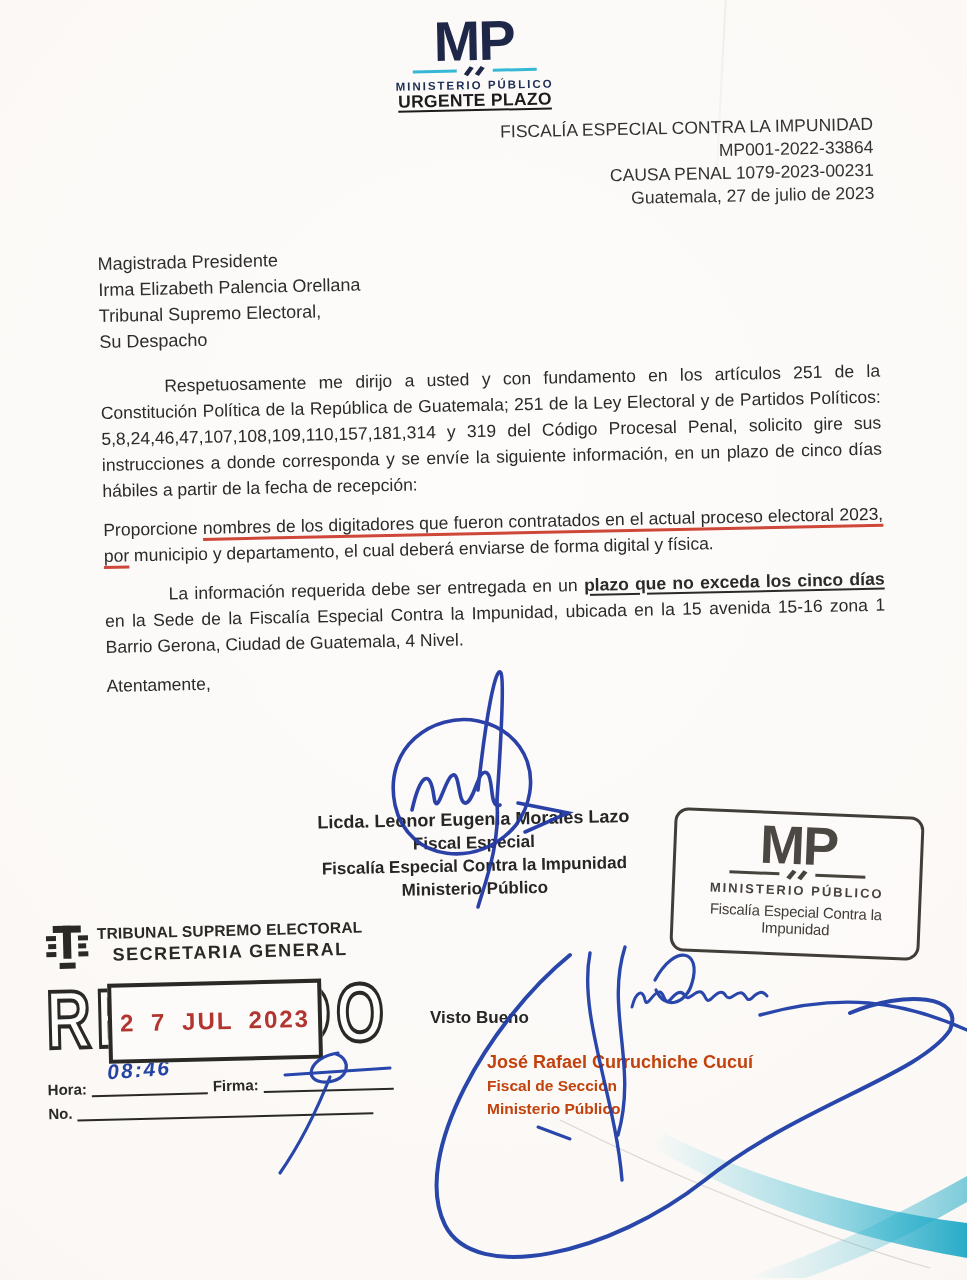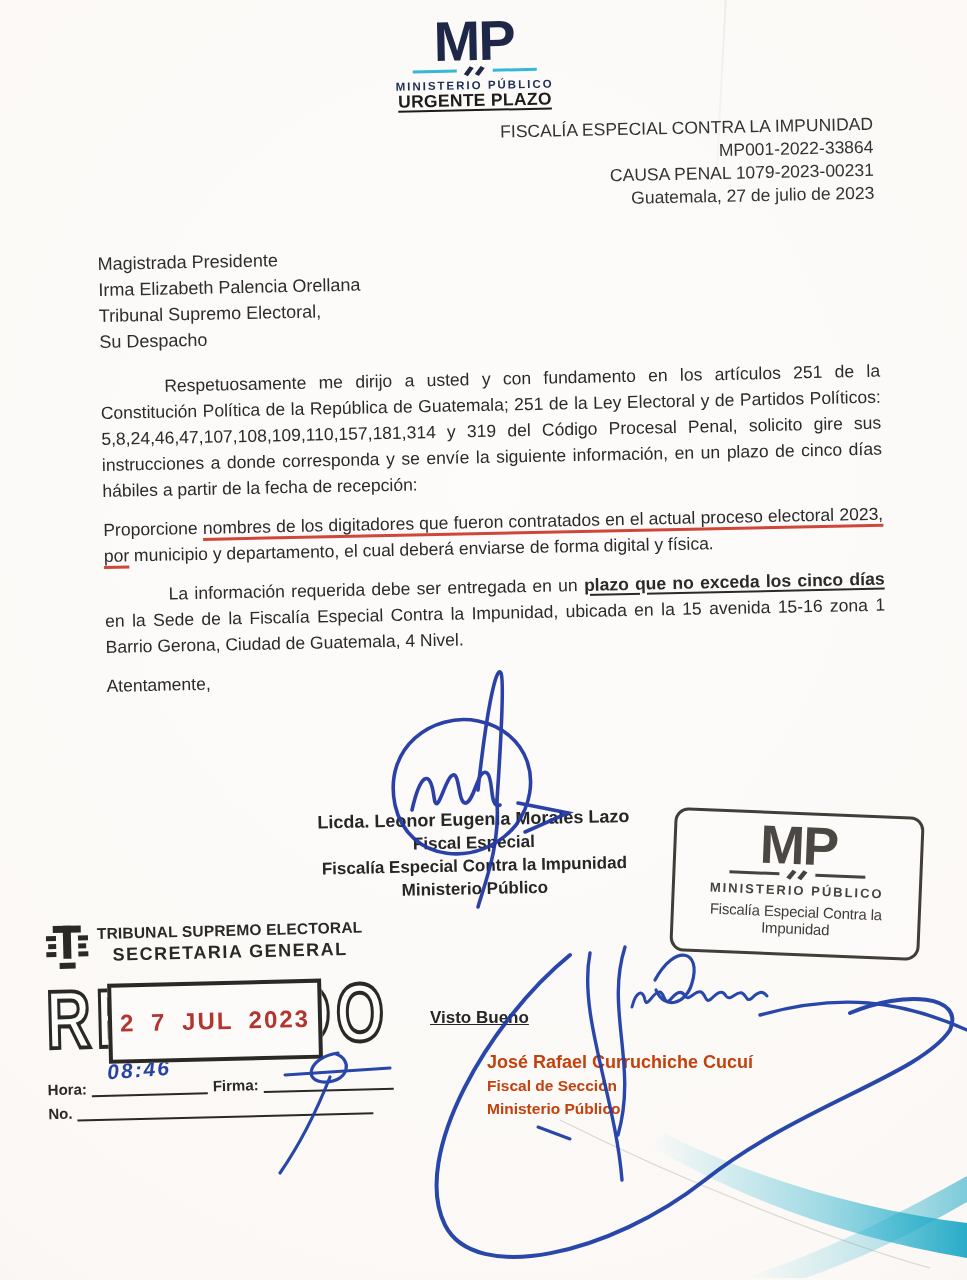--- a/index.html
+++ b/index.html
@@ -44,21 +44,21 @@
   .tse-rec{position:relative;height:100px;margin-top:0;}
   .recibido{font-size:62px;font-weight:700;letter-spacing:5px;color:#fdfdfc;
             -webkit-text-stroke:3px #2b2926;transform:scaleY(1.32);transform-origin:top left;line-height:70px;white-space:nowrap;}
   .datebox{position:absolute;left:62px;top:11px;width:206px;height:72px;background:#fcfbf9;border:4px solid #2b2926;
            display:flex;align-items:center;justify-content:center;z-index:2;}
   .datebox .dt{color:#b23530;font-size:24px;font-weight:700;letter-spacing:2px;word-spacing:7px;}
   .tse-row{display:flex;align-items:flex-end;gap:5px;font-size:15px;font-weight:700;margin-top:7px;}
   .fill-line{display:inline-block;border-bottom:2.5px solid #2b2926;position:relative;height:14px;}
   .hw{position:absolute;left:16px;top:-22px;color:#2443a5;font-size:21px;font-weight:700;font-style:italic;transform:rotate(-3deg);letter-spacing:2px;}
   
-  .visto{position:absolute;left:430px;top:1008px;font-size:17px;font-weight:700;color:#262626;text-decoration:underline;}
+  .visto{position:absolute;left:430px;top:1008px;font-size:17px;font-weight:700;color:#262626;}
   .approval{position:absolute;left:487px;top:1051px;width:352px;font-weight:700;color:#c2410c;line-height:23px;}
   .approval .nm{font-size:18px;}
   .approval .ln{font-size:15.5px;}
   
   .sig{position:absolute;z-index:6;}
   .swoosh{position:absolute;left:500px;top:1118px;z-index:1;}
   .crease{position:absolute;left:720px;top:0;width:2px;height:180px;background:linear-gradient(#e9e2dd,#f6f1ee);opacity:.6;transform:rotate(3deg);}
 </style>
 </head>
 <body>

